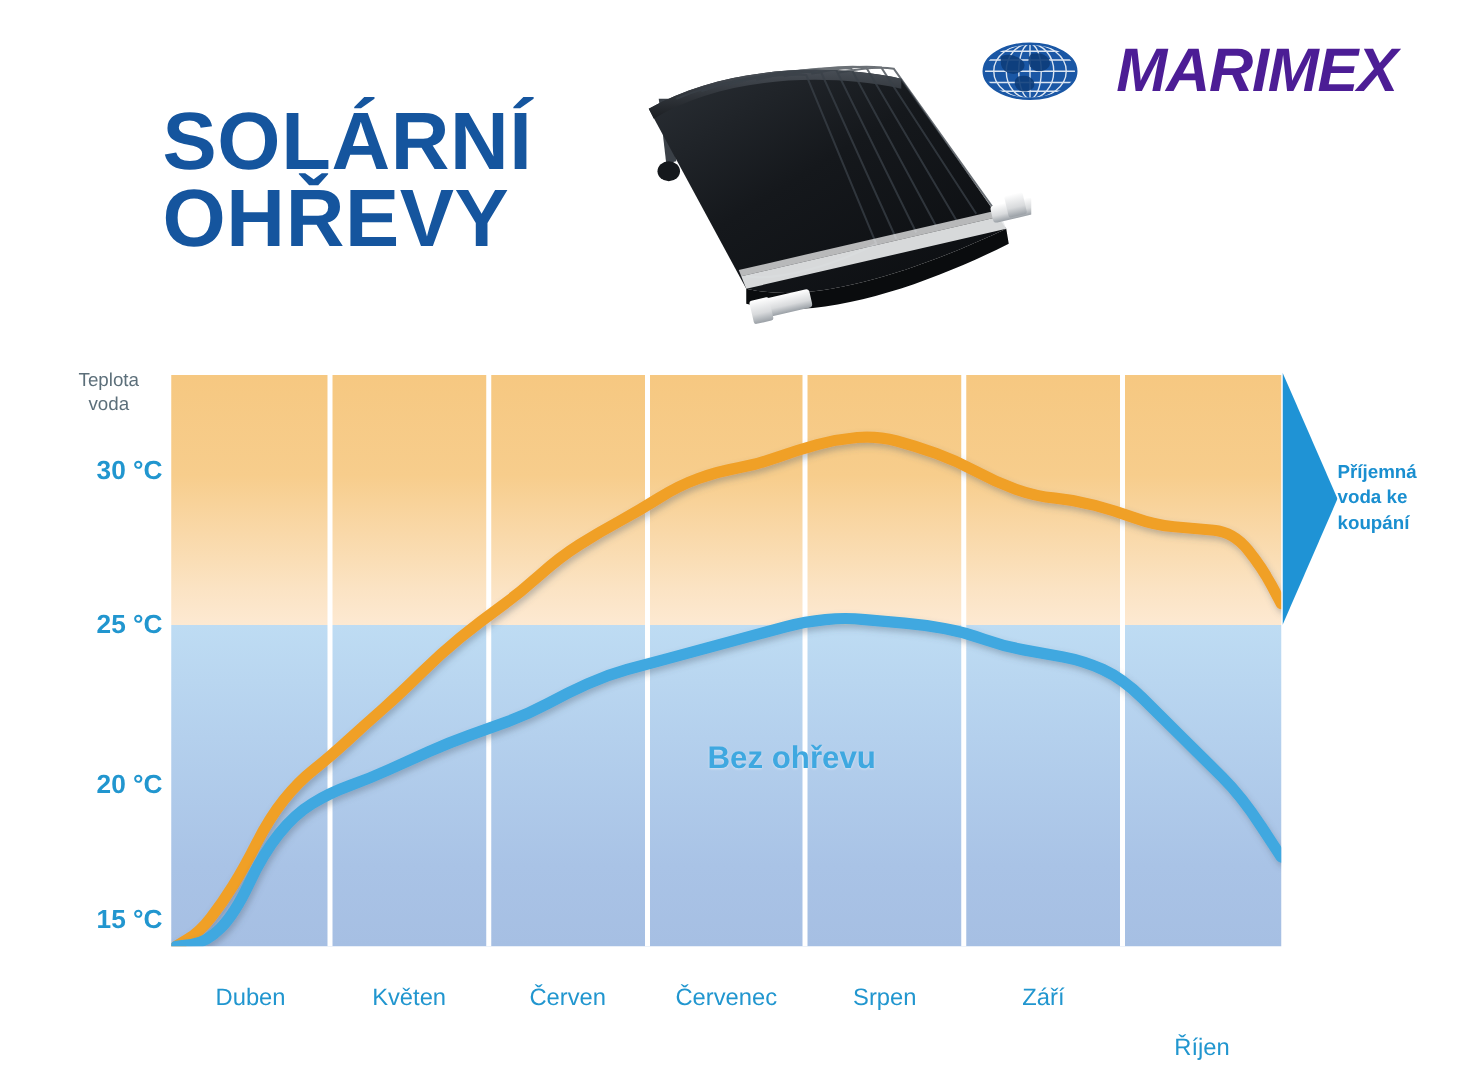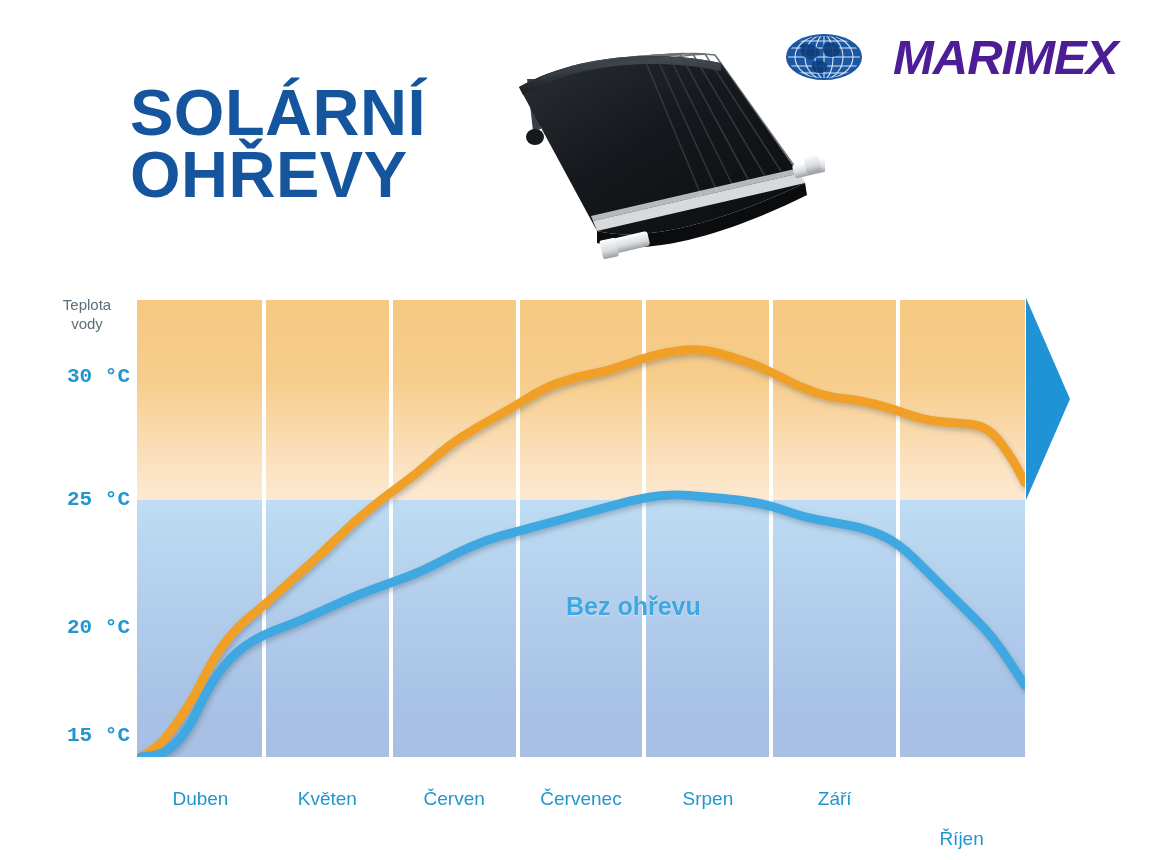--- a/index.html
+++ b/index.html
@@ -86,21 +86,20 @@
     color: #5c6f7a;
     white-space: pre-line;
   }
   .y-tick {
     position: absolute;
     left: 30px; width: 100px;
     text-align: right;
     font-size: 21px;
     font-weight: bold;
     color: #2196cf;
-    font-family: Liberation Mono, monospace;
   }
 
   
   .x-tick {
     position: absolute;
     top: 788px;
     text-align: center;
     font-size: 19px;
     font-weight: normal;
     color: #2196cf;
@@ -224,21 +223,21 @@
       <g>
         <rect x="106" y="190" width="38" height="15" rx="3" fill="url(#pipeG)" transform="rotate(-13 125 197)"></rect>
         <rect x="96" y="194" width="16" height="19" rx="2" fill="url(#pipeG)" transform="rotate(-13 104 203)"></rect>
         <rect x="288" y="116" width="34" height="14" rx="3" fill="url(#pipeG)" transform="rotate(-13 305 123)"></rect>
         <rect x="300" y="110" width="15" height="18" rx="2" fill="url(#pipeG)" transform="rotate(-13 307 119)"></rect>
       </g>
     </svg>
   </div>
 
   <div id="y-caption">Teplota
-vody</div>
+voda</div>
   <div class="y-tick" style="top:365px">30 °C</div>
   <div class="y-tick" style="top:488px">25 °C</div>
   <div class="y-tick" style="top:616px">20 °C</div>
   <div class="y-tick" style="top:724px">15 °C</div>
 
   <div id="chart-area">
     <div class="band" id="band-orange"></div>
     <div class="band" id="band-blue"></div>
     <div id="gridlines">
         <div class="gridline" style="left: 124.857px;"></div>
@@ -259,20 +258,23 @@
       </svg>
   </div>
 
   <div id="label-nosolar">Bez ohřevu</div>
 
   <div id="arrow">
     <svg viewBox="0 0 44 202" width="44" height="202" aria-hidden="true">
       <polygon points="0,0 44,101 0,202" fill="#1f93d5"></polygon>
     </svg>
   </div>
+  <div id="arrow-note">Příjemná
+voda ke
+koupání</div>
 
   <div id="x-ticks">
       <div class="x-tick" style="left: 200.429px;">Duben</div>
       <div class="x-tick" style="left: 327.286px;">Květen</div>
       <div class="x-tick" style="left: 454.143px;">Červen</div>
       <div class="x-tick" style="left: 581px;">Červenec</div>
       <div class="x-tick" style="left: 707.857px;">Srpen</div>
       <div class="x-tick" style="left: 834.714px;">Září</div>
       <div class="x-tick" style="left: 961.571px; margin-top: 40px;">Říjen</div>
     </div>

